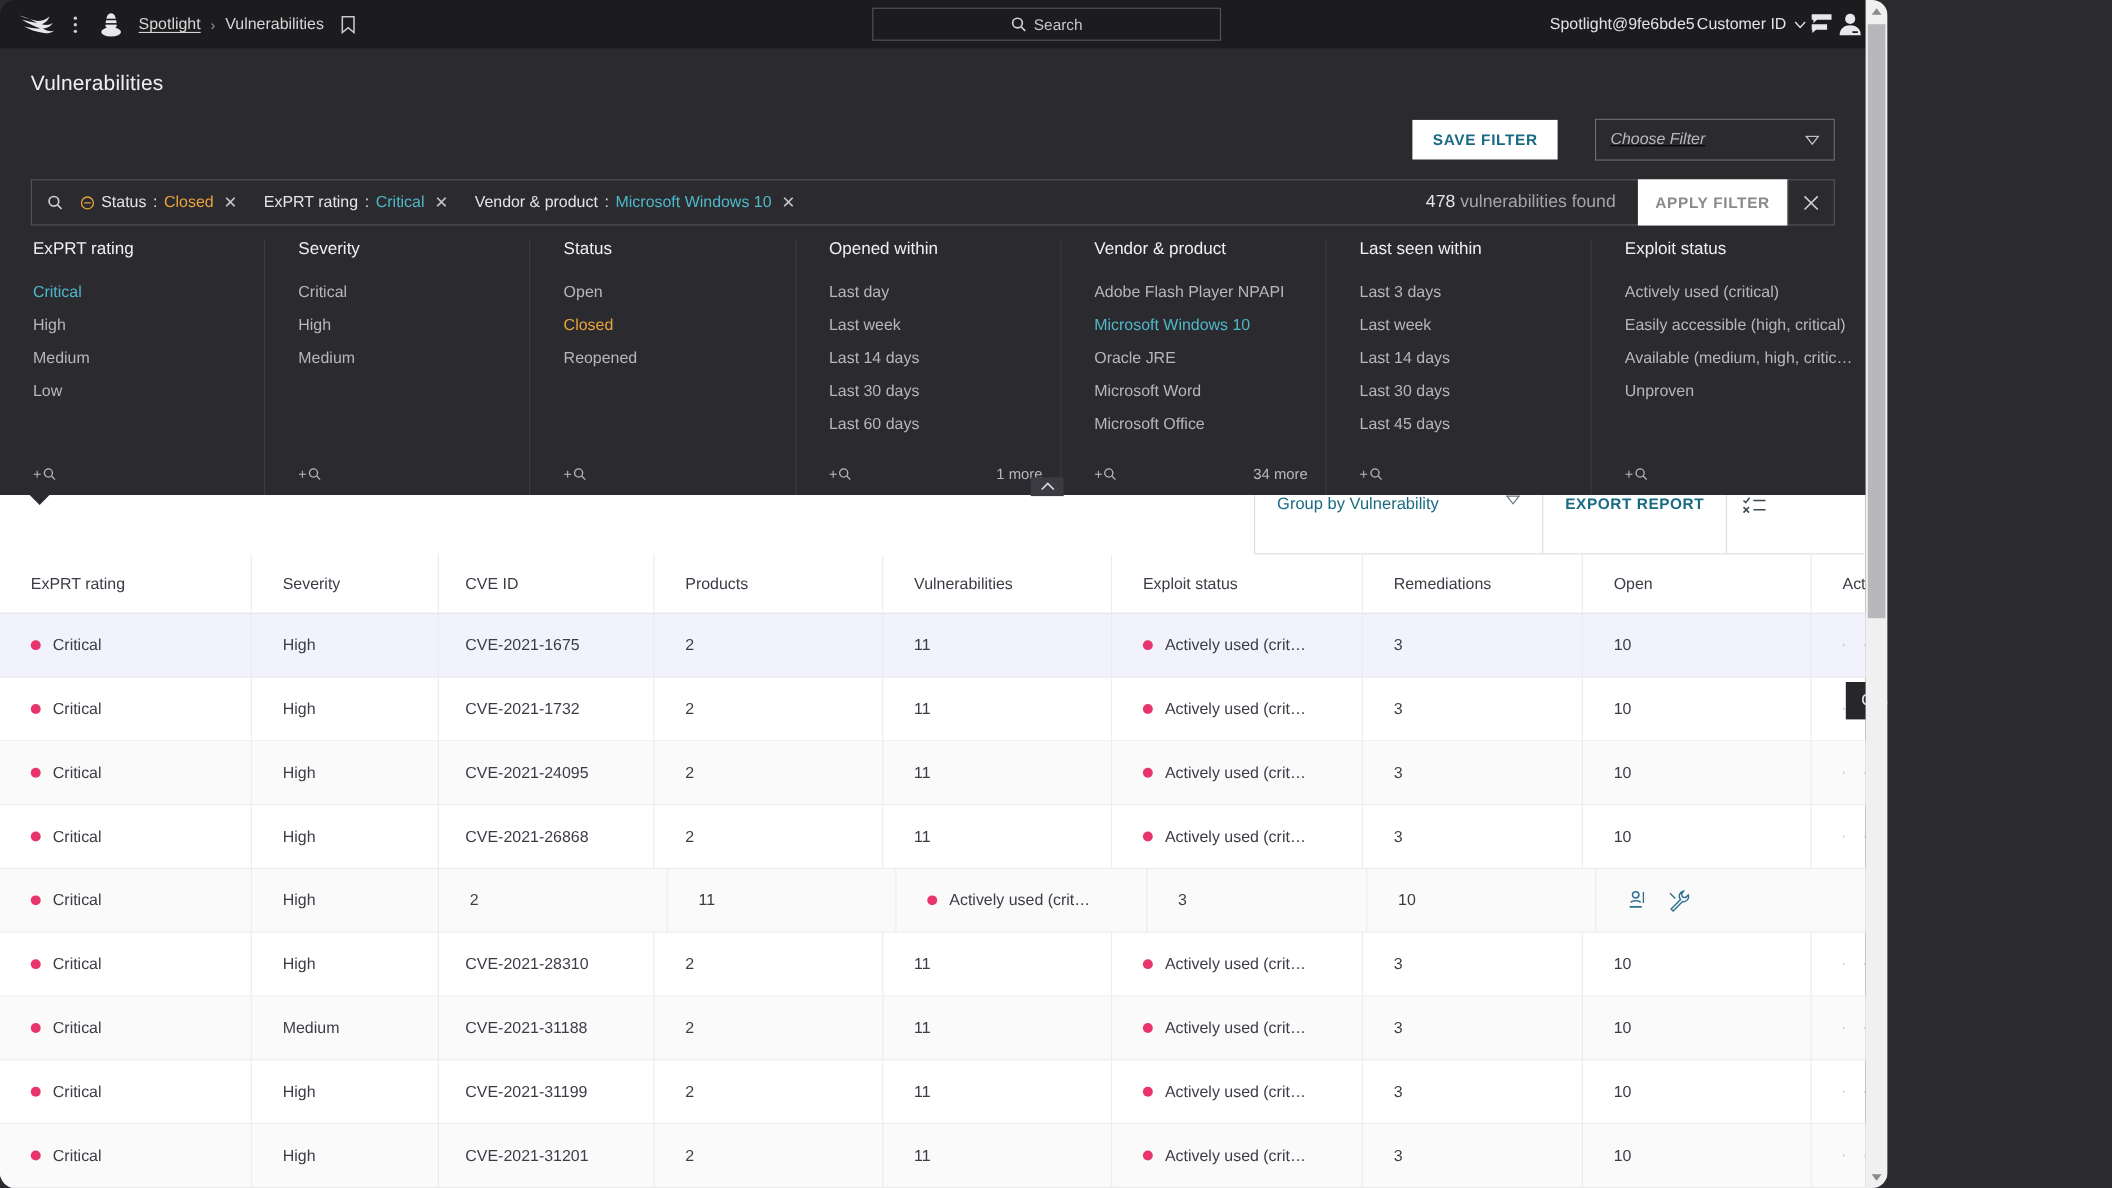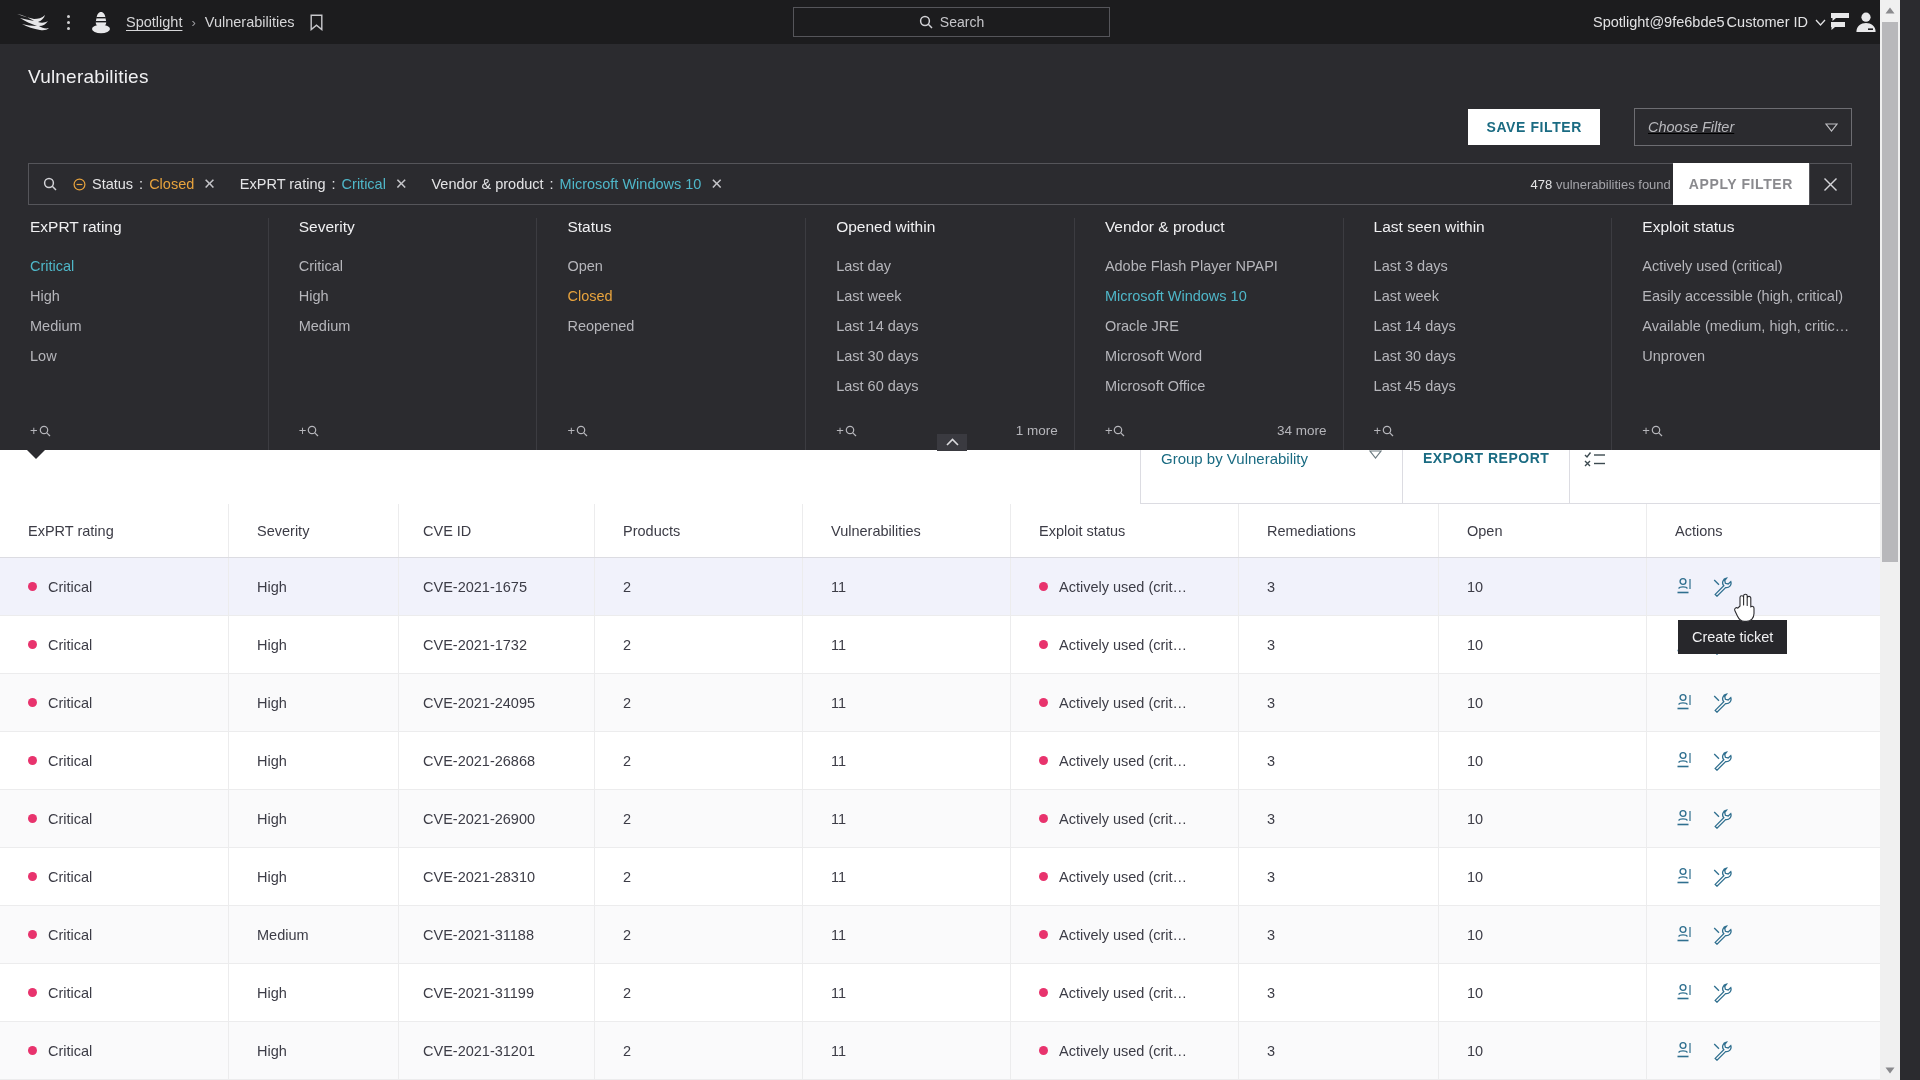--- a/index.html
+++ b/index.html
@@ -3,21 +3,21 @@
 <meta charset="utf-8">
 <title>Spotlight Vulnerabilities</title>
 <style>
   * { box-sizing: border-box; margin: 0; padding: 0; }
   html, body {
     width: 1920px; height: 1080px;
     background: #2b2b2f;
     font-family: "Liberation Sans", sans-serif;
     overflow: hidden;
   }
-  .app { position: relative; width: 1900px; height: 1080px; overflow: hidden; }
+  .app { position: relative; width: 1716px; height: 1080px; overflow: hidden; border-radius: 14px; }
 
   
   .topnav {
     height: 44px; background: #1c1c1e;
     display: flex; align-items: center; position: relative;
   }
   .falcon-logo { margin-left: 16px; width: 34px; height: 20px; display: block; }
   .kebab {
     width: 24px; height: 24px; margin-left: 6px;
     display: flex; flex-direction: column; align-items: center;
@@ -81,21 +81,21 @@
   }
   .chipbar .mag { margin-left: 14px; width: 14px; height: 14px; display: block; flex: none; }
   .chips { display: flex; align-items: center; gap: 0; margin-left: 16px; flex: 1; }
   .chip { display: flex; align-items: center; gap: 6px; margin-right: 24px; }
   .chip .minus-circle { width: 13px; height: 13px; display: block; }
   .chip-key { color: #e4e4e6; font-size: 14.5px; }
   .chip-val { font-size: 14.5px; }
   .chip-val.orange { color: #e8a33d; }
   .chip-val.teal   { color: #4fb7c9; }
   .chip-x { color: #c5c5c9; font-size: 15px; cursor: pointer; margin-left: 3px; }
-  .found-count { color: #e4e4e6; font-size: 13px; margin-right: 2px; white-space: nowrap; }
+  .found-count { color: #e4e4e6; font-size: 16px; margin-right: 20px; white-space: nowrap; }
   .found-count em { font-style: normal; color: #a5a5aa; }
   .btn-apply {
     background: #ffffff; color: #8a8a8e; border: none; font-size: 14px;
     font-weight: bold; letter-spacing: .6px; padding: 10px 16px;
     cursor: default; font-family: inherit; height: 42px;
   }
   .chipbar-close {
     width: 42px; height: 42px; border-left: 1px solid #55555a;
     display: flex; align-items: center; justify-content: center; cursor: pointer;
   }
@@ -638,21 +638,20 @@
           </svg>
         </div>
       </div>
 
       <div class="trow zebra">
         <div class="td c0">
             <span class="dot"></span>
             <span>Critical</span>
           </div>
         <div class="td c1">High</div>
-        <div class="td c2">CVE-2021-26900</div>
         <div class="td c3">2</div>
         <div class="td c4">11</div>
         <div class="td c5">
             <span class="dot"></span>
             <span>Actively used (crit…</span>
           </div>
         <div class="td c6">3</div>
         <div class="td c7">10</div>
         <div class="td c8 actions-cell">
           <svg class="act-icon" viewBox="0 0 21 21">

